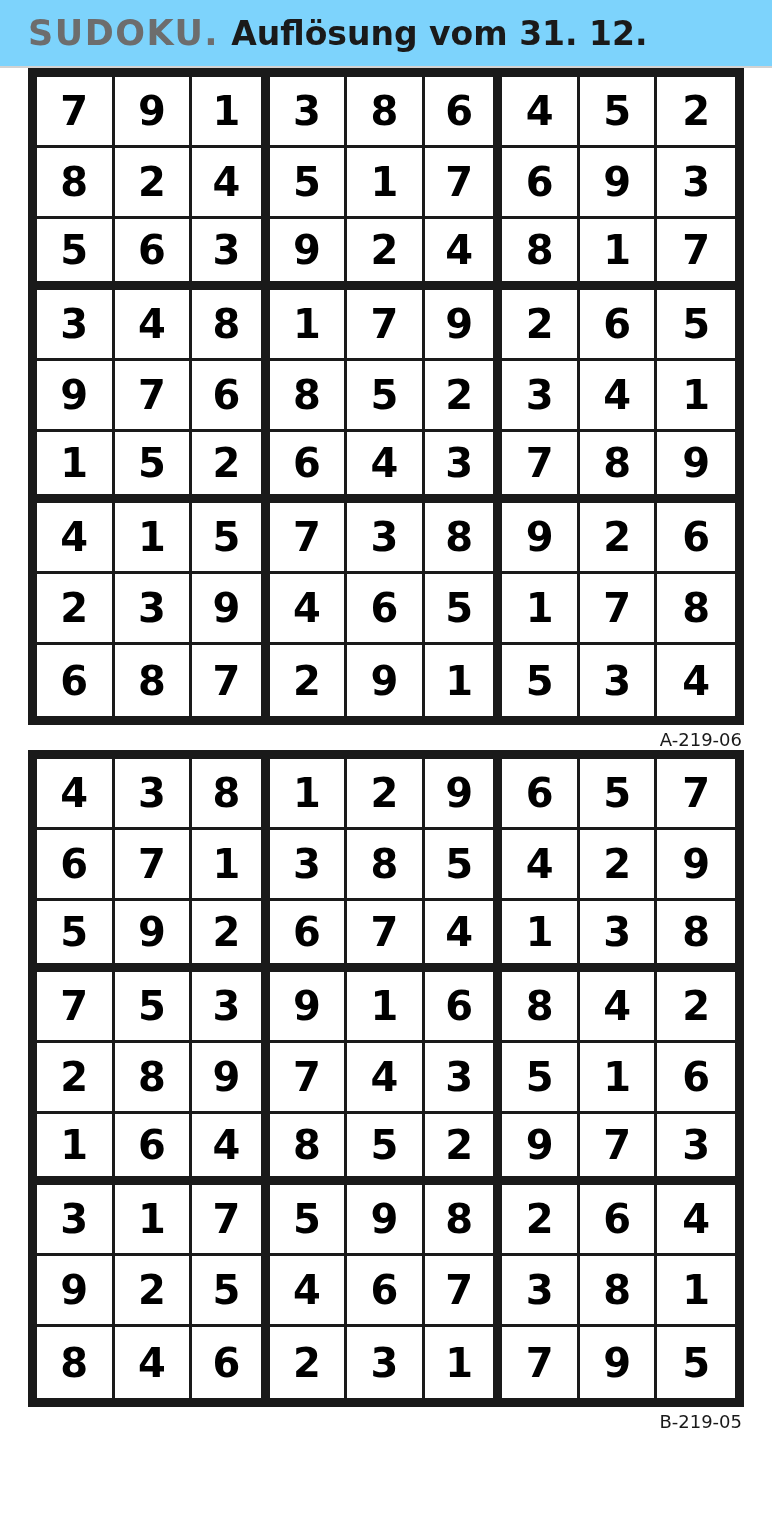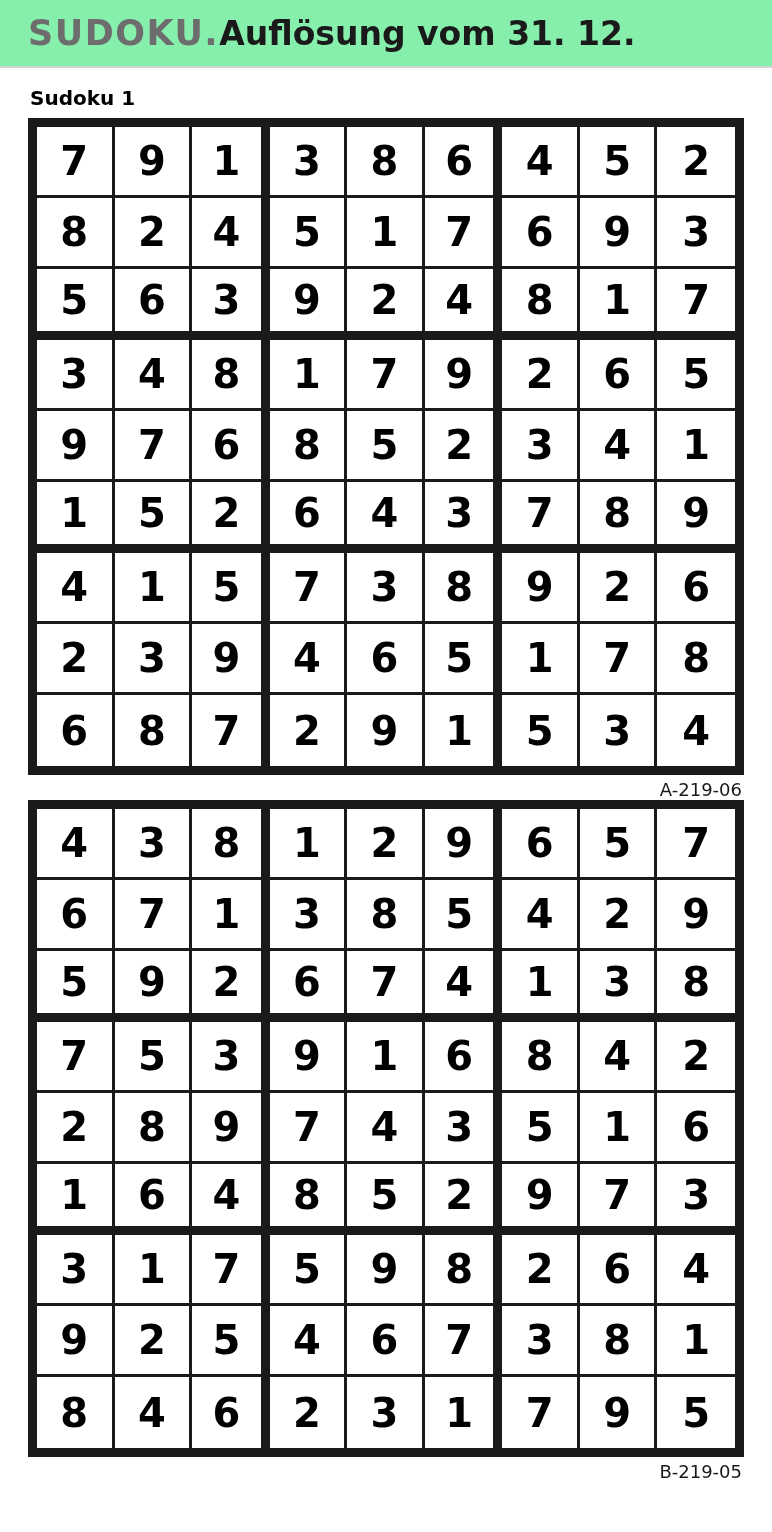--- a/index.html
+++ b/index.html
@@ -18,38 +18,39 @@
     width: 772px;
     height: 1532px;
     background: #ffffff;
     box-sizing: border-box;
     overflow: hidden;
   }
 
   
   .header {
     height: 68px;
-    background: #86efac;
+    background: #7dd3fc;
     display: flex;
     align-items: center;
     padding: 0 0 0 28px;
     box-sizing: border-box;
     border-bottom: 2px solid #d2d2d2;
   }
   .header-title {
     font-size: 35px;
     font-weight: bold;
     letter-spacing: 1.5px;
     color: #6d6d6d;
     font-family: "DejaVu Sans", sans-serif;
   }
   .header-sub {
     font-size: 33px;
     font-weight: bold;
     color: #1a1a1a;
+    margin-left: 12px;
     font-family: "DejaVu Sans", sans-serif;
   }
 
   
   .puzzle {
     padding: 0 28px;
     box-sizing: border-box;
   }
   .puzzle-label {
     font-size: 20px;
@@ -102,21 +103,20 @@
 <body>
 
 <div class="page">
 
   <div class="header">
     <span class="header-title">SUDOKU.</span>
     <span class="header-sub">Auflösung vom 31. 12.</span>
   </div>
 
   <div class="puzzle">
-    <div class="puzzle-label">Sudoku 1</div>
     <div class="grid" id="grid-0">
         <div class="cell">7</div>
         <div class="cell">9</div>
         <div class="cell box-right">1</div>
         <div class="cell">3</div>
         <div class="cell">8</div>
         <div class="cell box-right">6</div>
         <div class="cell">4</div>
         <div class="cell">5</div>
         <div class="cell col-last">2</div>

